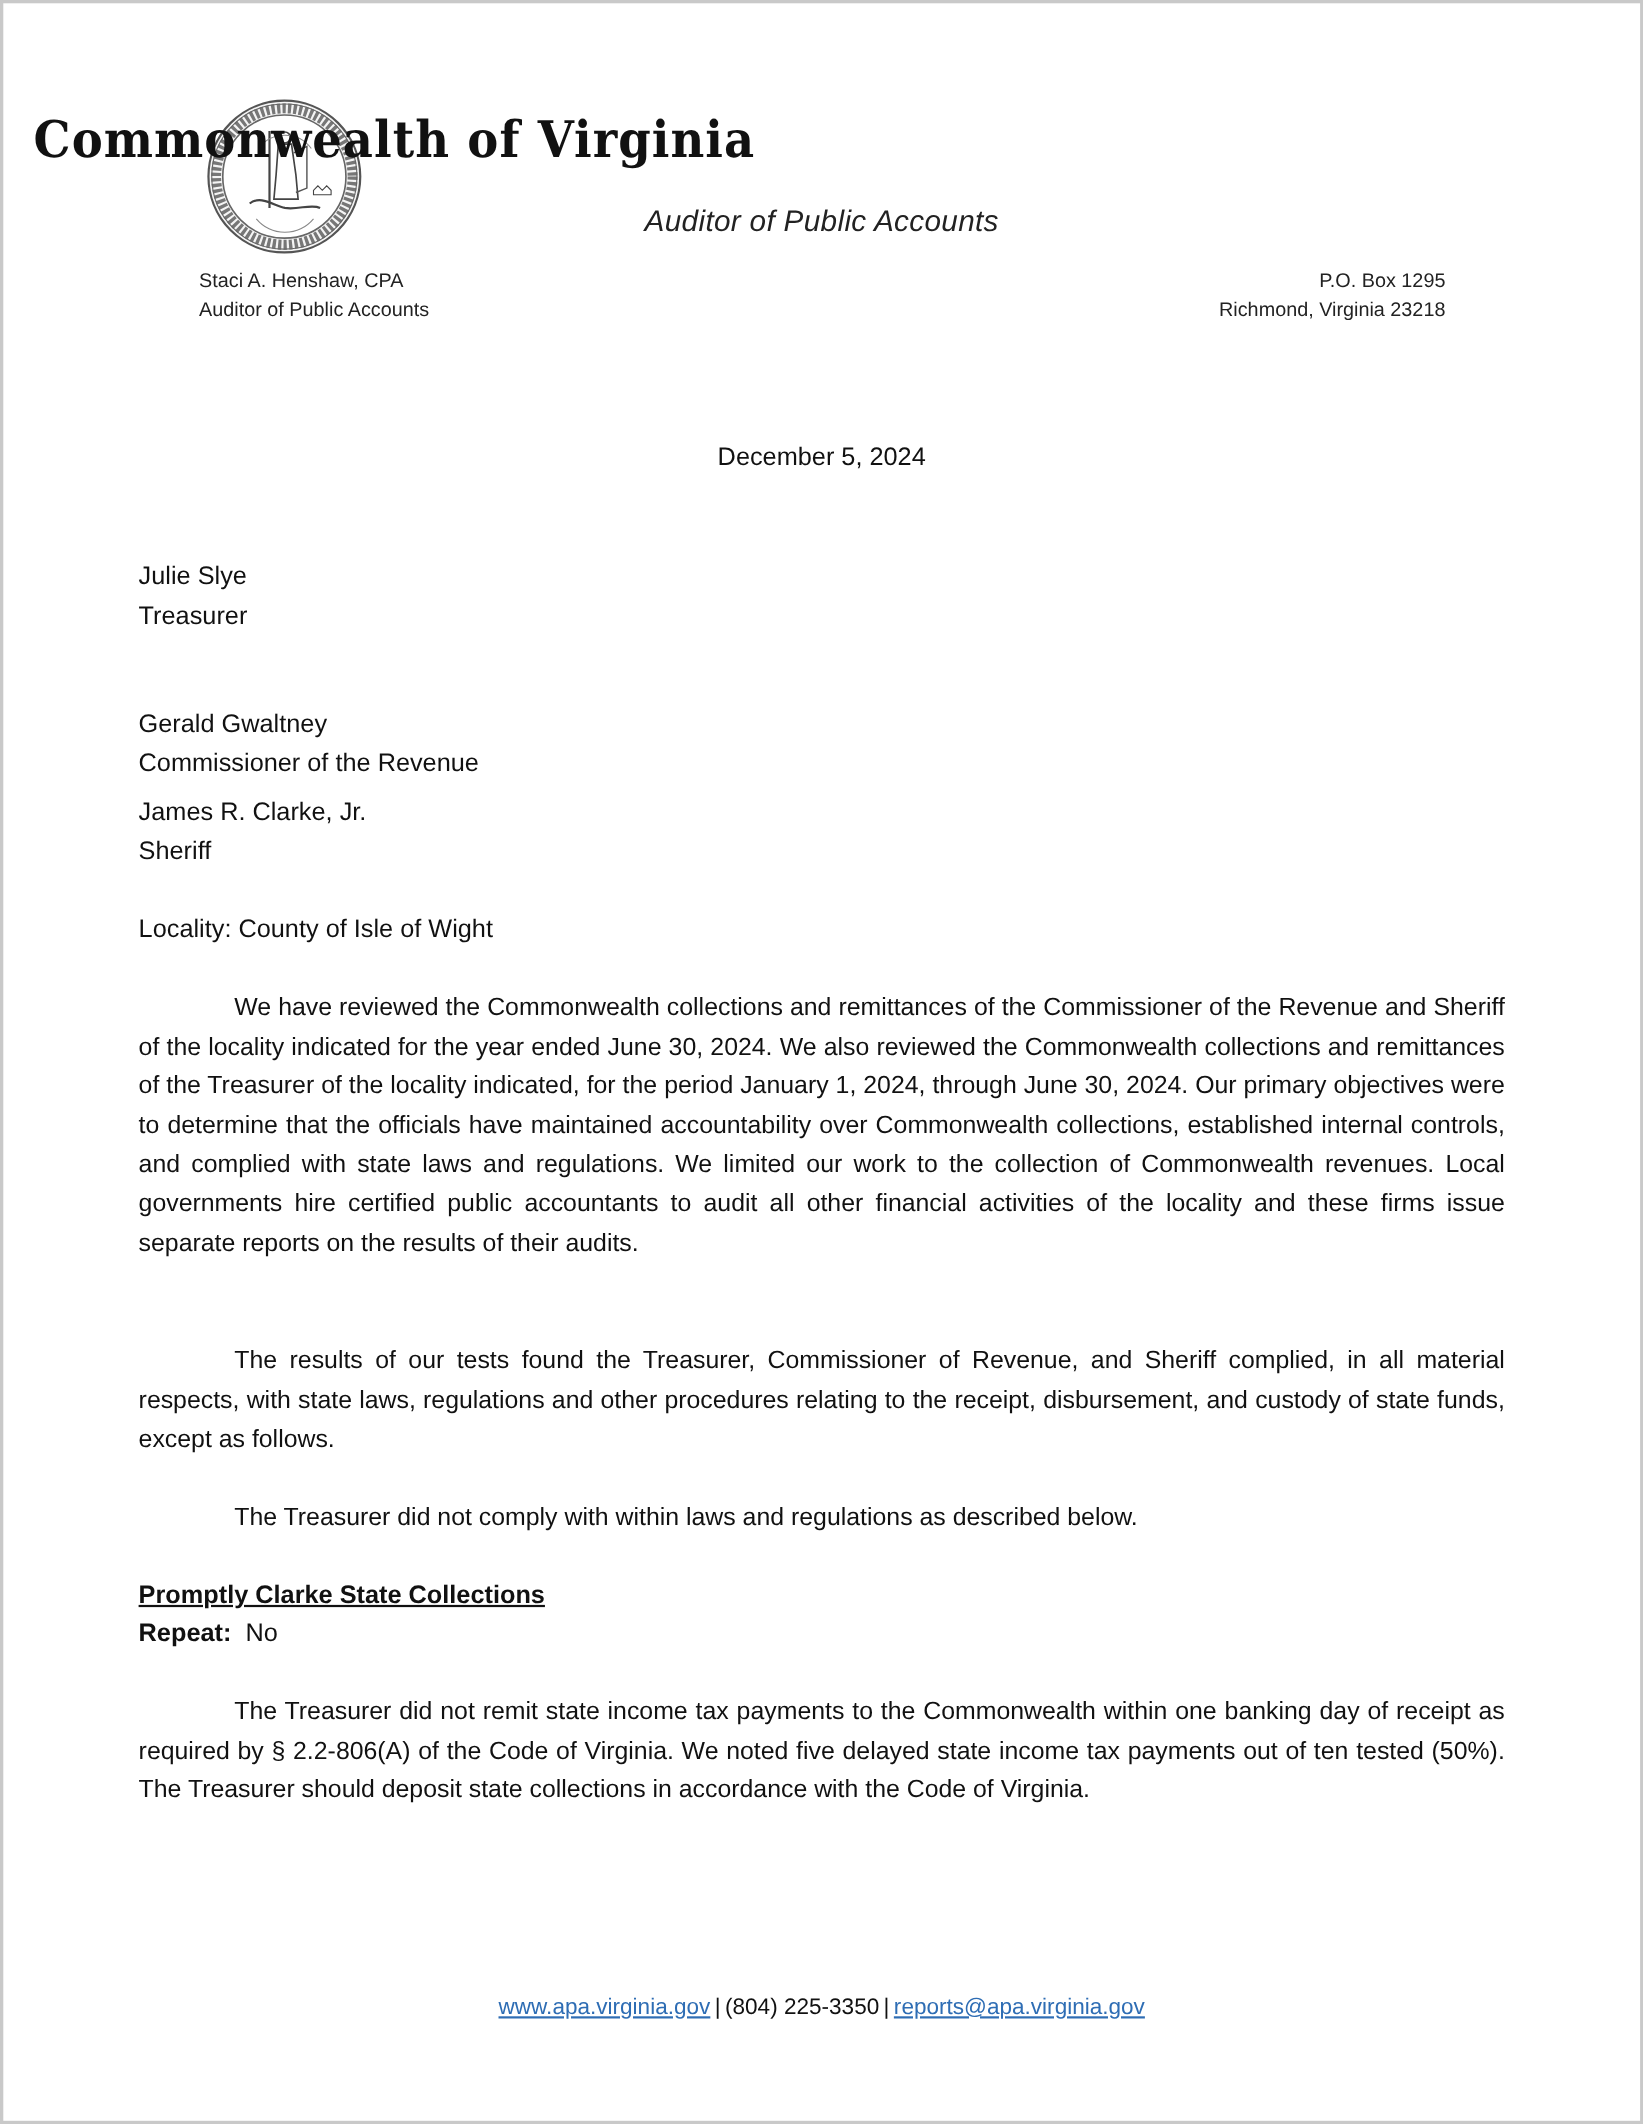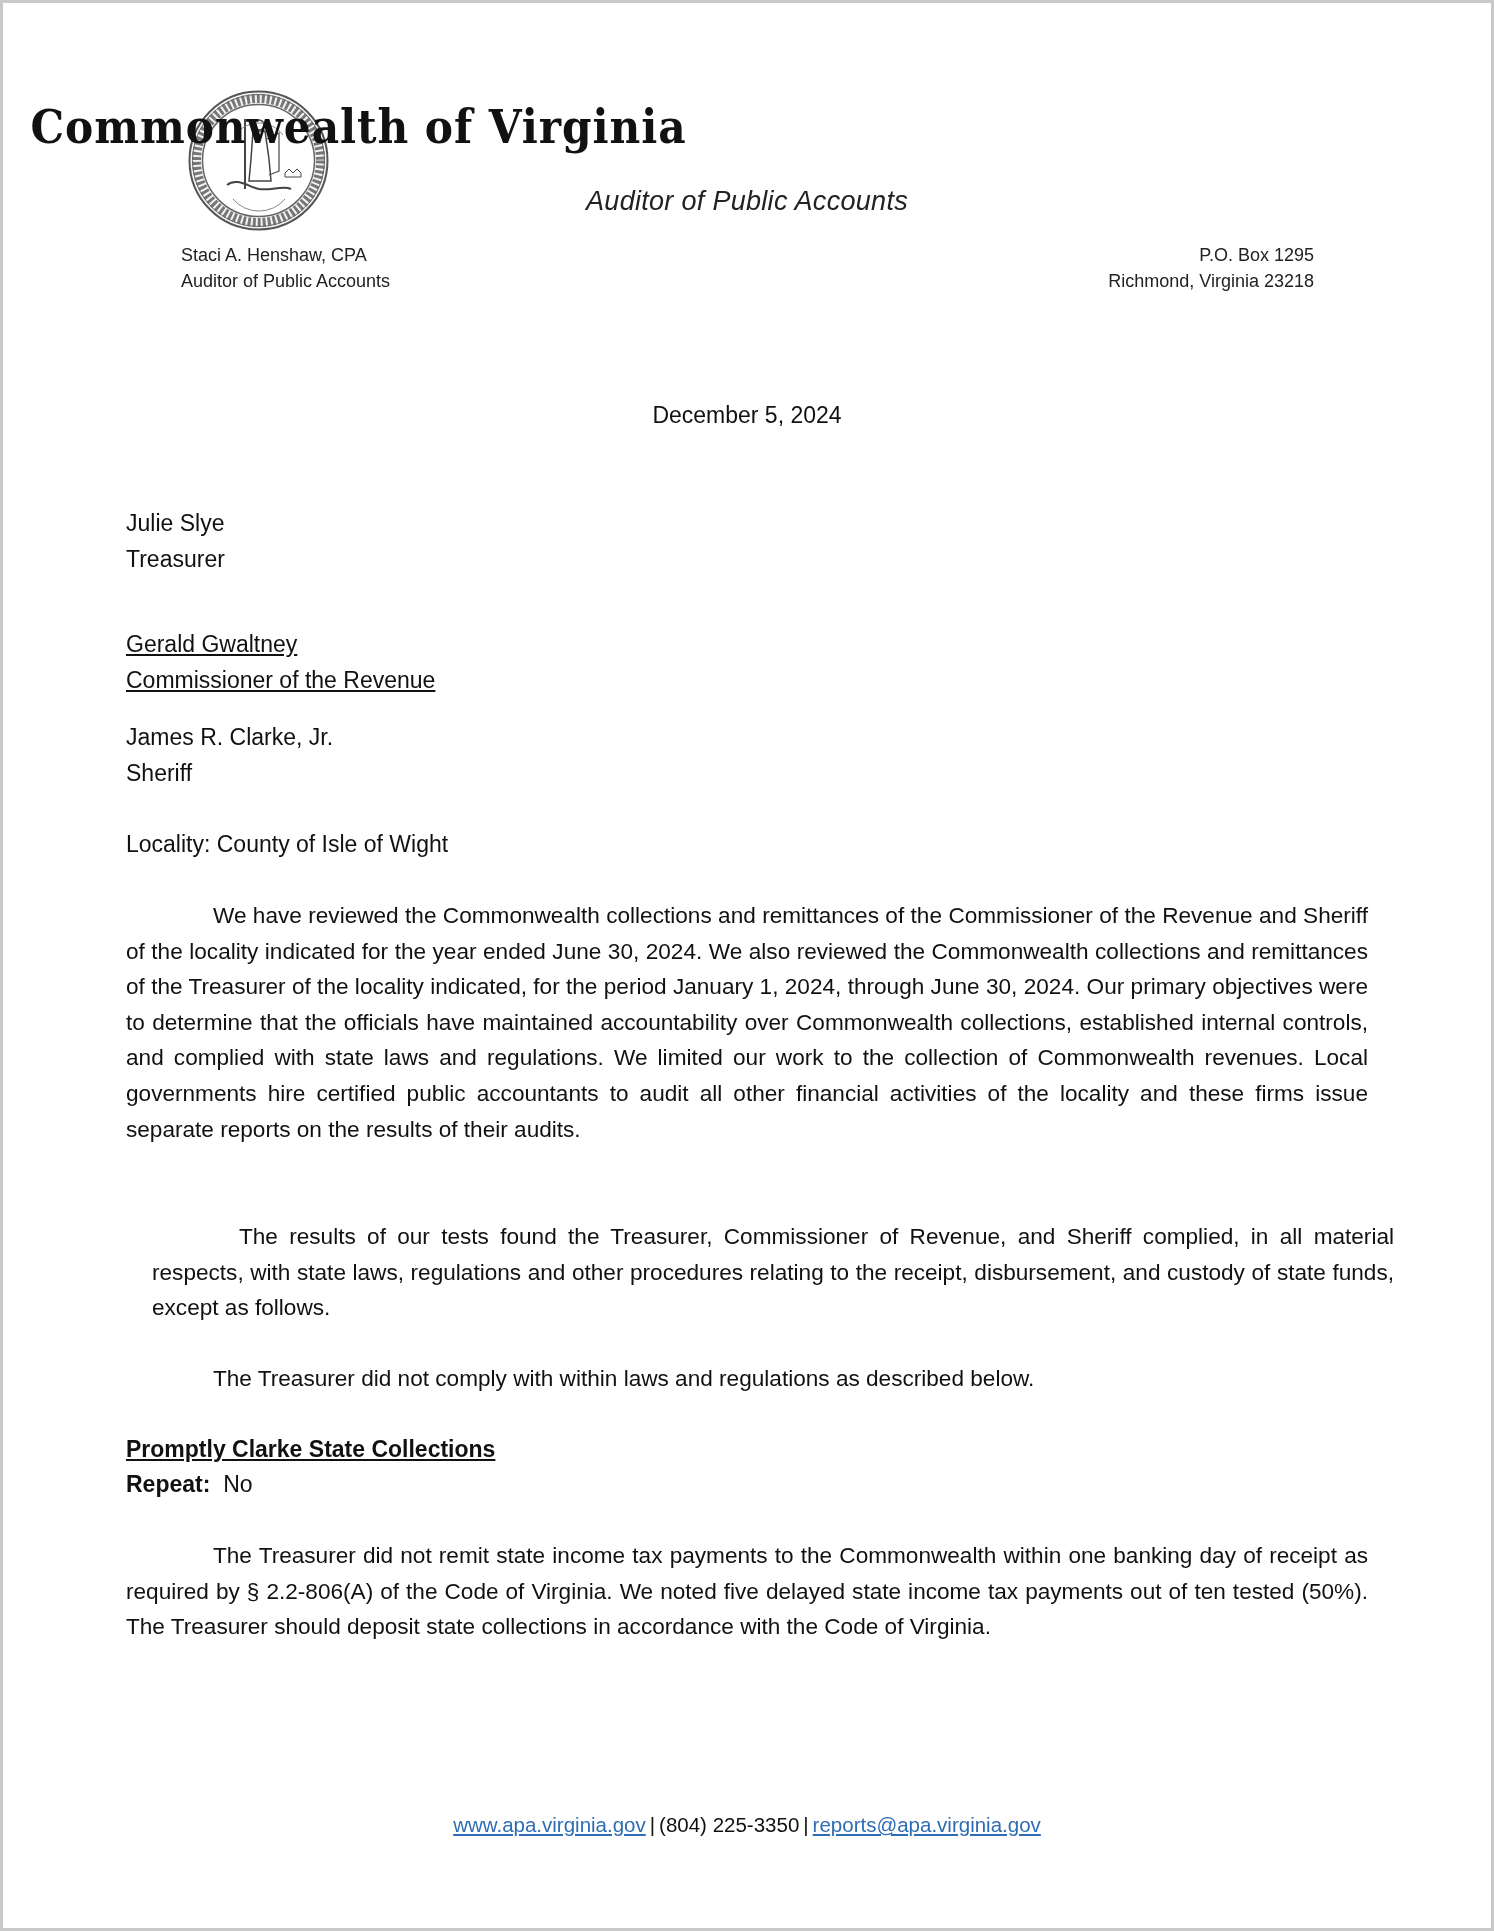--- a/index.html
+++ b/index.html
@@ -85,33 +85,33 @@
   <div>P.O. Box 1295</div>
   <div>Richmond, Virginia 23218</div>
 </div>
 
 <div class="date">December 5, 2024</div>
 
 <div class="addressee" style="top:506px;">
   <div>Julie Slye</div>
   <div>Treasurer</div>
 </div>
-<div class="addressee" style="top:627px;text-decoration:underline;">
+<div class="addressee" style="top:640px;">
   <div>Gerald Gwaltney</div>
   <div>Commissioner of the Revenue</div>
 </div>
 <div class="addressee" style="top:720px;">
   <div>James R. Clarke, Jr.</div>
   <div>Sheriff</div>
 </div>
 
 <div class="addressee" style="top:827px;">Locality: County of Isle of Wight</div>
 
 <p class="para" style="top:898px;"><span class="indent"></span><span>We have reviewed the Commonwealth collections and remittances of the Commissioner of the Revenue and Sheriff of the locality indicated for the year ended June 30, 2024.  We also reviewed the Commonwealth collections and remittances of the Treasurer of the locality indicated, for the period January 1, 2024, through June 30, 2024.  Our primary objectives were to determine that the officials have maintained accountability over Commonwealth collections, established internal controls, and complied with state laws and regulations.  We limited our work to the collection of Commonwealth revenues.  Local governments hire certified public accountants to audit all other financial activities of the locality and these firms issue separate reports on the results of their audits.</span></p>
-<p class="para" style="top:1219px;margin-left:26px;"><span class="indent"></span><span>The results of our tests found the Treasurer, Commissioner of Revenue, and Sheriff complied, in all material respects, with state laws, regulations and other procedures relating to the receipt, disbursement, and custody of state funds, except as follows.</span></p>
+<p class="para" style="top:1219px;"><span class="indent"></span><span>The results of our tests found the Treasurer, Commissioner of Revenue, and Sheriff complied, in all material respects, with state laws, regulations and other procedures relating to the receipt, disbursement, and custody of state funds, except as follows.</span></p>
 <p class="para" style="top:1361px;"><span class="indent"></span><span>The Treasurer did not comply with within laws and regulations as described below.</span></p>
 
 <div class="heading-line" style="top:1432px;">
   <span class="heading">Promptly Clarke State Collections</span>
 </div>
 <div class="heading-line" style="top:1467px;">
   <span class="repeat-label">Repeat:</span>&nbsp;
   <span>No</span>
 </div>
 <p class="para" style="top:1538px;"><span class="indent"></span><span>The Treasurer did not remit state income tax payments to the Commonwealth within one banking day of receipt as required by § 2.2-806(A) of the Code of Virginia.  We noted five delayed state income tax payments out of ten tested (50%).  The Treasurer should deposit state collections in accordance with the Code of Virginia.</span></p>

